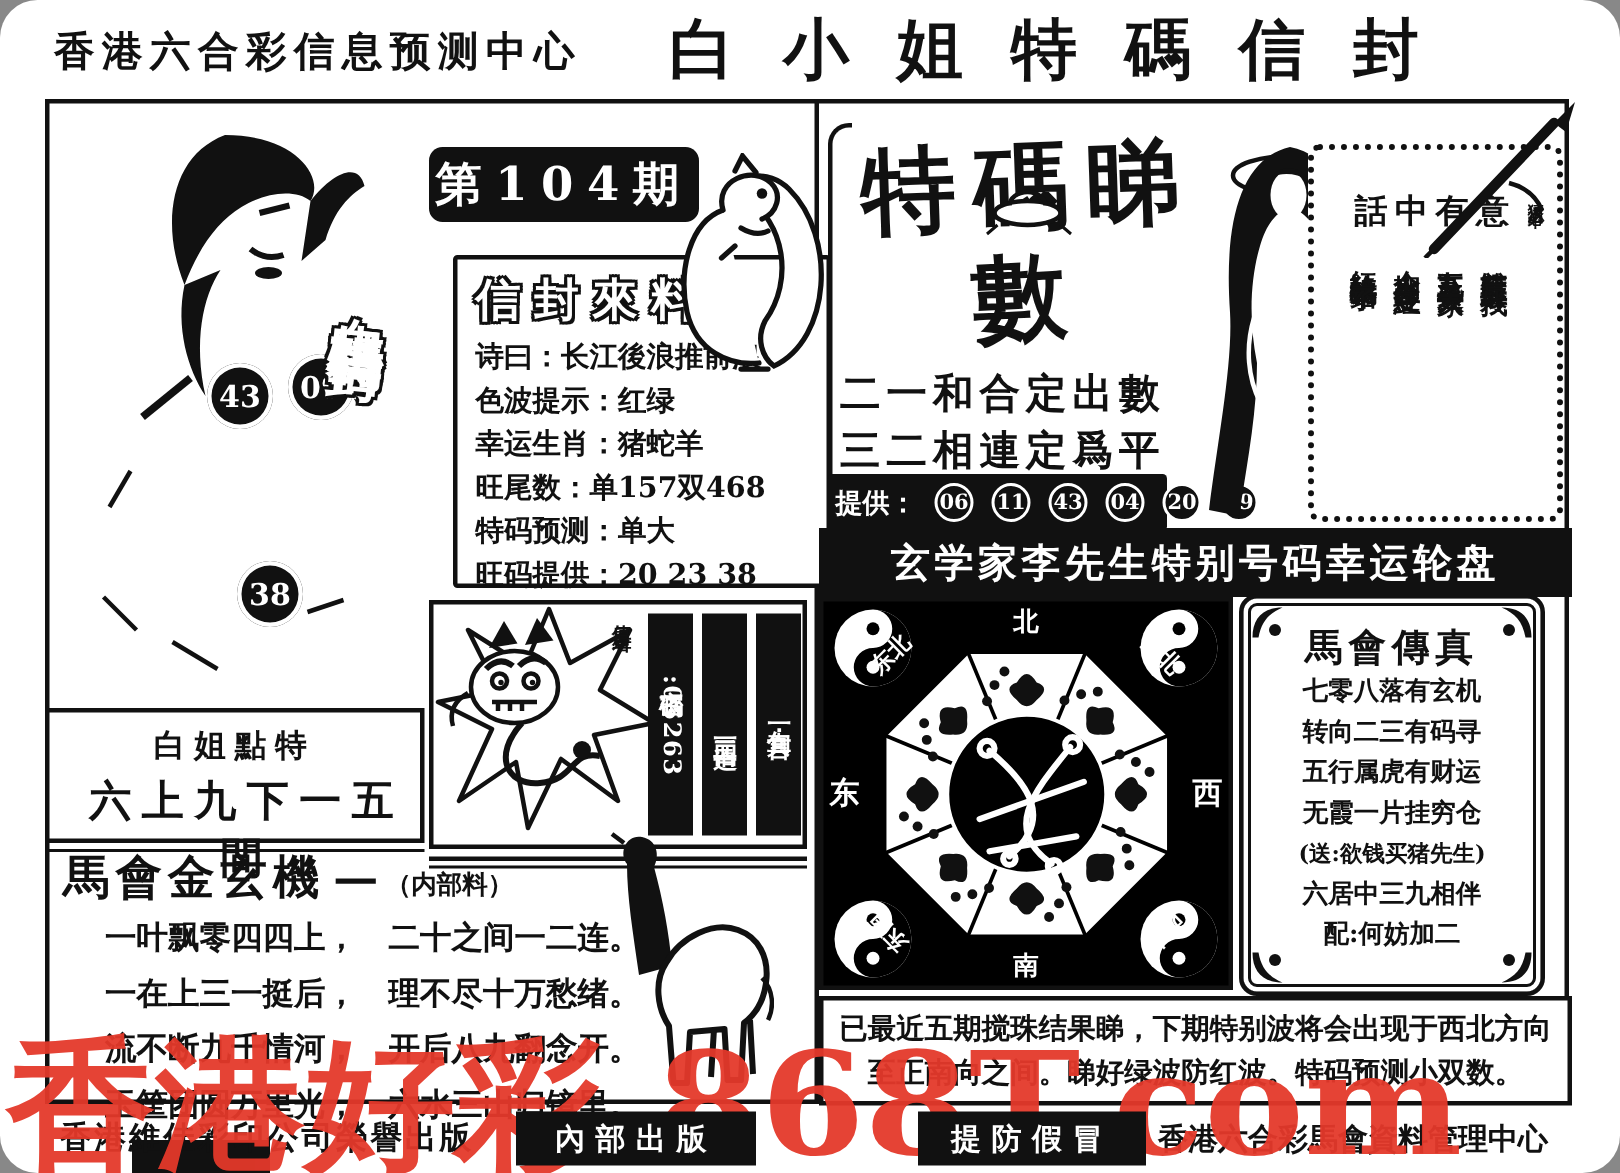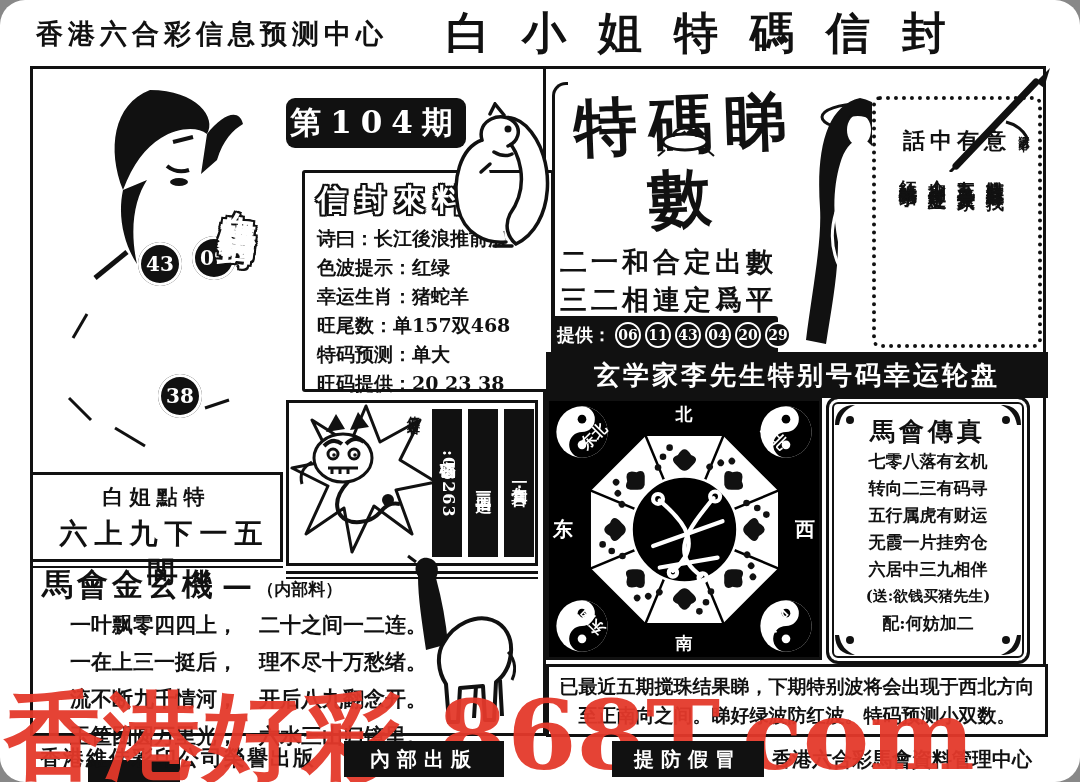--- a/index.html
+++ b/index.html
@@ -55,21 +55,21 @@
   .poem { left:42px; top:606px; width:480px; font-size:21px; line-height:37px; font-weight:700; white-space:nowrap;margin-left:28px;}
 
   
   .bracket { left:552px; top:82px; width:16px; height:252px; border-left:3px solid #111;
              border-top:3px solid #111; border-bottom:3px solid #111; border-radius:14px 0 0 14px;}
   .tema-t1 { left:574px; top:82px; font-size:63px; font-weight:900; letter-spacing:12px; transform:rotate(-2deg); white-space:nowrap;}
   .tema-t2 { left:648px; top:156px; font-size:63px; font-weight:900; transform:rotate(-3deg);}
   .tema-l1 { left:560px; top:244px; font-size:27px; font-weight:900; letter-spacing:4px; white-space:nowrap;}
   .tema-l2 { left:560px; top:282px; font-size:27px; font-weight:900; letter-spacing:4px; white-space:nowrap;}
   .provide-bar { left:552px; top:316px; width:226px; height:38px; display:flex; align-items:center;
-                 gap:4px; padding:10px 5px; border-radius:3px;}
+                 gap:12px; padding:10px 5px; border-radius:3px;}
   .provide-label { font-size:18px; font-weight:900; white-space:nowrap;}
   .pnum { width:26px; height:26px; border-radius:50%; border:2px solid #fff; background:#111; color:#fff;
           display:flex; align-items:center; justify-content:center; font-size:14px; font-weight:900; flex:0 0 auto;}
 
   .stamp-box { left:872px; top:96px; width:170px; height:252px; border:4px dotted #111; border-radius:8px; background:#fff;}
   .stamp-note { position:absolute; right:8px; top:26px; writing-mode:vertical-rl; font-size:11px; font-weight:700; letter-spacing:2px;}
   .stamp-title { text-align:center; margin-top:26px; font-size:22px; font-weight:900; letter-spacing:5px;}
   .stamp-cols { position:absolute; top:66px; right:26px; height:178px; writing-mode:vertical-rl;
                 font-size:18px; font-weight:700;}
   .stamp-col { margin:0 5px; letter-spacing:2px;}
@@ -387,22 +387,22 @@
       </svg>
     <svg class="flourish" style="right:4px;bottom:4px;transform:scale(-1,-1);" viewBox="0 0 24 24">
         <path d="M2,22 C2,9 9,2 22,2 C13,6 8,11 6,22 Z" fill="#111"></path>
         <circle cx="17" cy="17" r="4" fill="#111"></circle>
       </svg>
     <div class="fax-title">馬會傳真</div>
     <div class="fax-line">七零八落有玄机</div>
     <div class="fax-line">转向二三有码寻</div>
     <div class="fax-line">五行属虎有财运</div>
     <div class="fax-line">无霞一片挂穷仓</div>
+    <div class="fax-line small">(送:欲钱买猪先生)</div>
     <div class="fax-line">六居中三九相伴</div>
-    <div class="fax-line small">(送:欲钱买猪先生)</div>
     <div class="fax-line">配:何妨加二</div>
   </div>
 
   <div class="abs result-box">
     <div>已最近五期搅珠结果睇，下期特别波将会出现于西北方向</div>
     <div>至正南向之间。睇好绿波防红波。特码预测小双数。</div>
   </div>
 
   <div class="abs pub">香港維佳彩印公司榮譽出版</div>
   <div class="abs blackbar badge badge1">內部出版</div>

